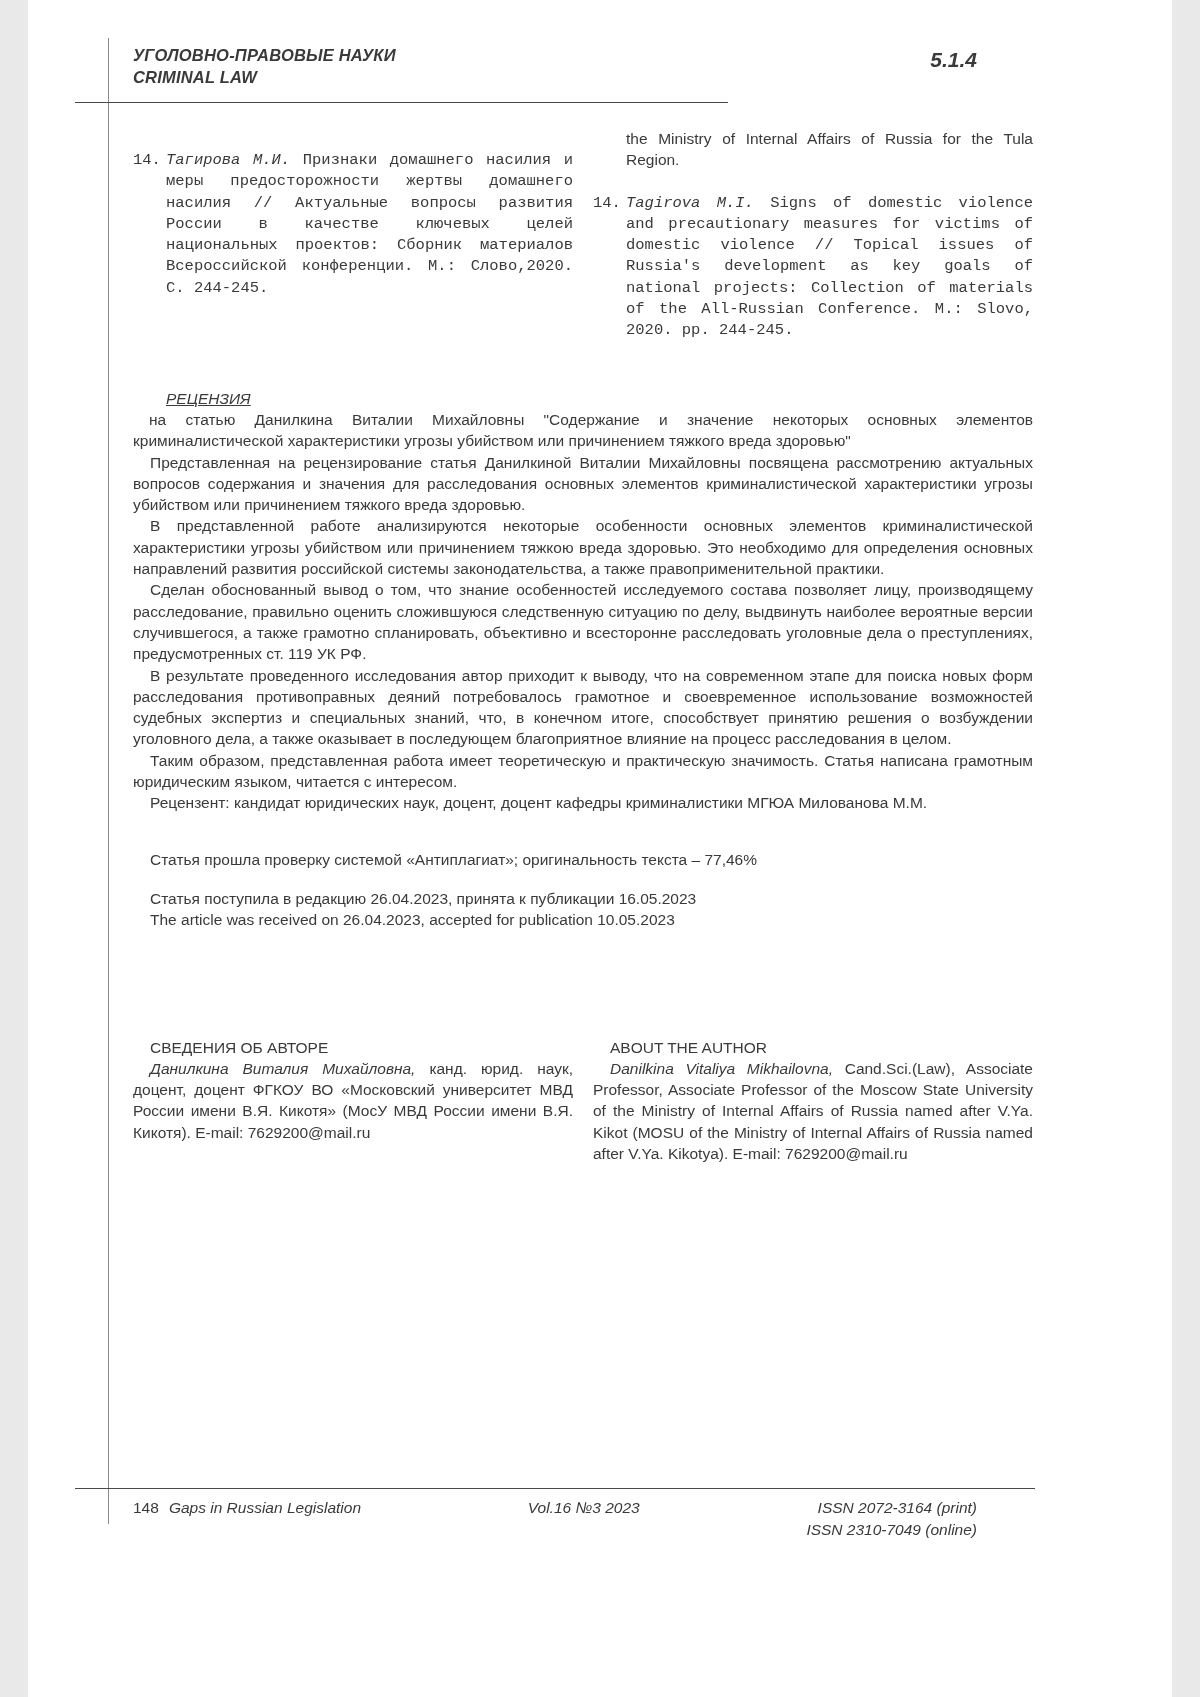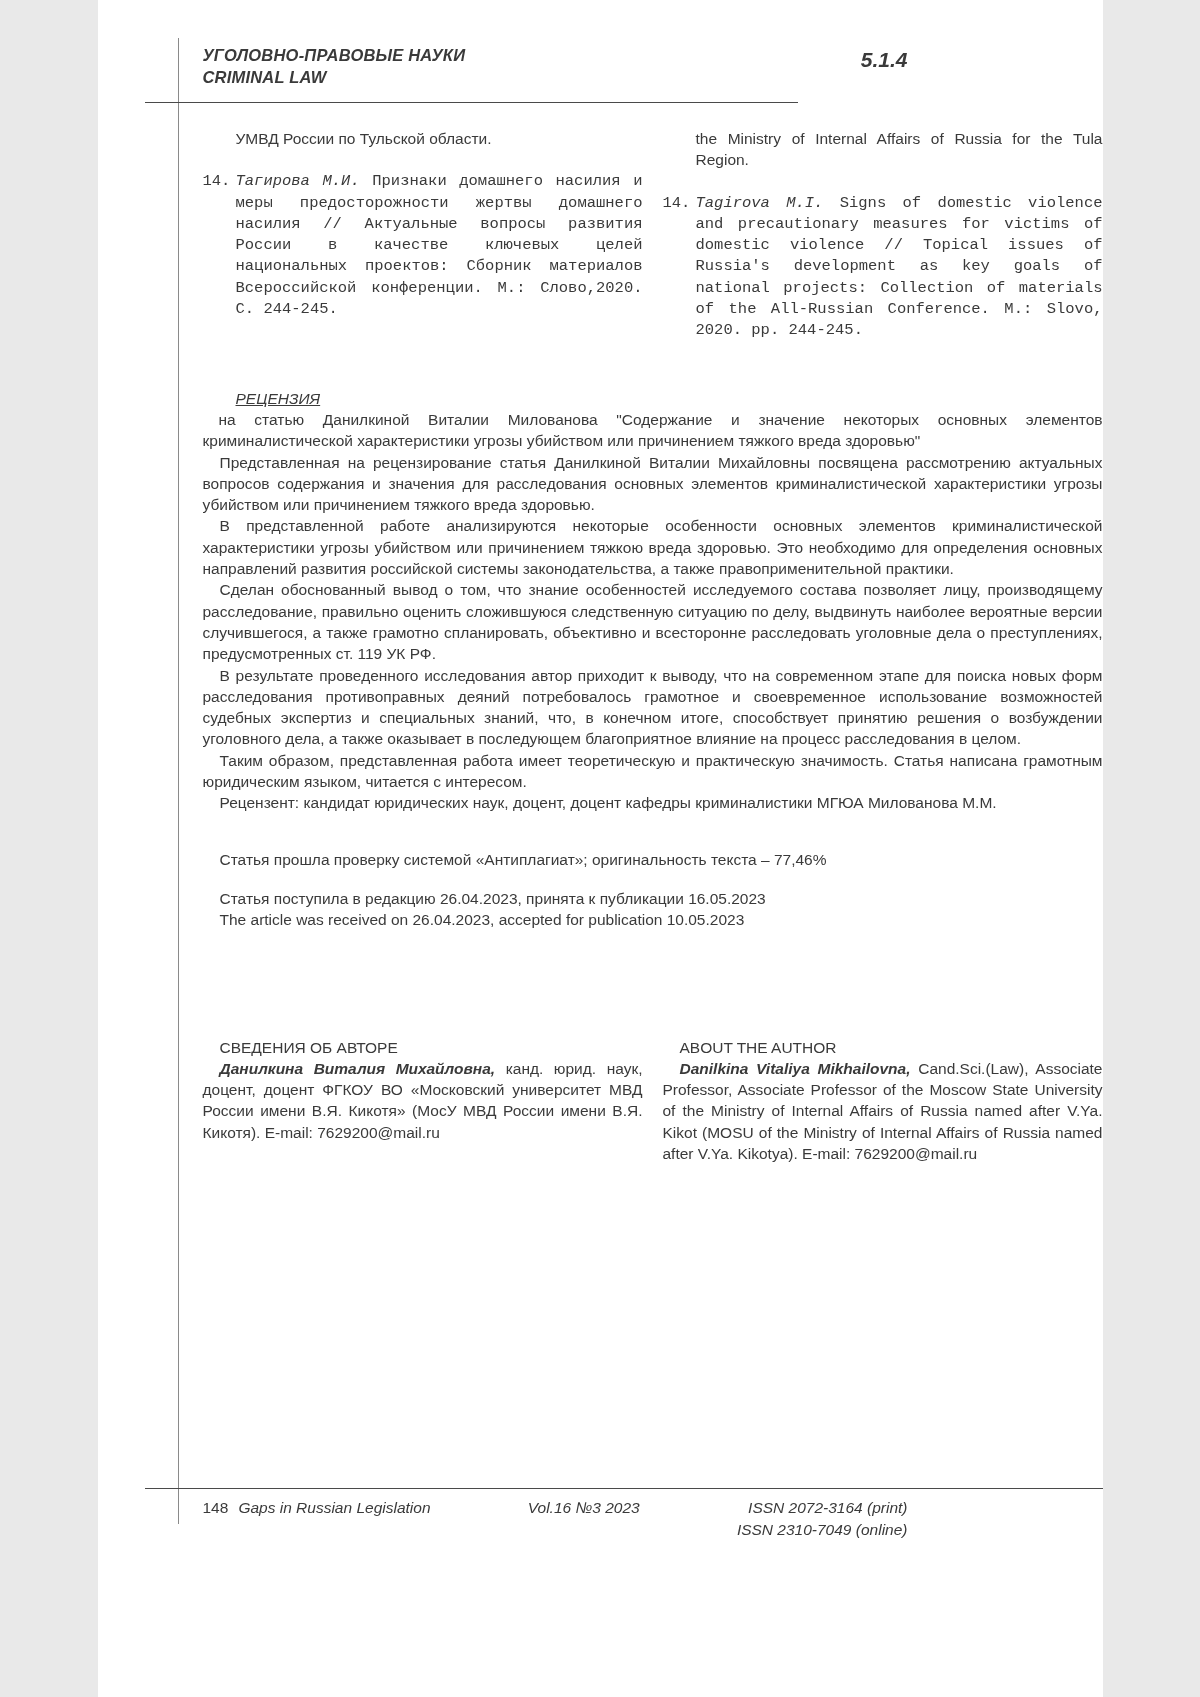--- a/index.html
+++ b/index.html
@@ -1,21 +1,21 @@
 <!DOCTYPE html>
 <html><head>
 <meta charset="utf-8">
 <style>
   * { margin: 0; padding: 0; box-sizing: border-box; }
   html, body { background: #e9e9e9; }
   body { font-family: "Liberation Sans", sans-serif; }
 
   .page {
     position: relative;
-    width: 1005px;
+    width: 1144px;
     height: 1697px;
     margin: 0 auto;
     background: #ffffff;
     color: #3a3a3a;
     overflow: hidden;
   }
 
   .left-vrule {
     position: absolute;
     left: 80px;
@@ -107,21 +107,21 @@
   }
   .dates { margin-top: 18px; }
   .dates p { text-indent: 17px; }
 
   .authors { margin-top: 106px; }
   .author-heading { text-indent: 17px; }
   .author-text {
     text-align: justify;
     text-indent: 17px;
   }
-  .bi { font-weight: bold; font-style: italic; }
+  .bi { font-weight: normal; font-style: italic; }
 
   
   .page-footer {
     position: absolute;
     top: 1488px;
     left: 0;
     width: 100%;
     font-size: 15.5px;
   }
   .footer-rule {
@@ -153,38 +153,37 @@
       <div class="header-title">CRIMINAL LAW</div>
     </div>
     <div class="header-code">5.1.4</div>
   </header>
   <div class="header-rule"></div>
 
   <main class="content">
 
     <section class="two-col refs">
       <div class="col">
-        <p class="ref-carry">УМВД России по Тульской области.</p>
         <div class="ref-item">
           <span class="ref-num">14.</span>
           <p class="ref-text"><i>Тагирова М.И.</i> <span>Признаки домашнего насилия и меры предосторожности жертвы домашнего насилия // Актуальные вопросы развития России в качестве ключевых целей национальных проектов: Сборник материалов Всероссийской конференции. М.: Слово,2020.  С. 244-245.</span></p>
         </div>
       </div>
       <div class="col">
         <p class="ref-carry">the Ministry of Internal Affairs of Russia for the Tula Region.</p>
         <div class="ref-item">
           <span class="ref-num">14.</span>
           <p class="ref-text"><i>Tagirova M.I.</i> <span>Signs of domestic violence and precautionary measures for victims of domestic violence // Topical issues of Russia's development as key goals of national projects: Collection of materials of the All-Russian Conference. М.: Slovo, 2020. pp. 244-245.</span></p>
         </div>
       </div>
     </section>
 
     <section class="review">
       <p class="review-heading-line"><span class="review-heading">РЕЦЕНЗИЯ</span></p>
-      <p class="review-subject">на статью Данилкиной Виталии Милованова "Содержание и значение некоторых основных элементов криминалистической характеристики угрозы убийством или причинением тяжкого вреда здоровью"</p>
+      <p class="review-subject">на статью Данилкина Виталии Михайловны "Содержание и значение некоторых основных элементов криминалистической характеристики угрозы убийством или причинением тяжкого вреда здоровью"</p>
       <p class="para">Представленная на рецензирование статья Данилкиной Виталии Михайловны посвящена рассмотрению актуальных вопросов содержания и значения для расследования основных элементов криминалистической характеристики угрозы убийством или причинением тяжкого вреда здоровью.</p>
       <p class="para">В представленной работе анализируются некоторые особенности основных элементов криминалистической характеристики угрозы убийством или причинением тяжкою вреда здоровью. Это необходимо для определения основных направлений развития российской системы законодательства, а также правоприменительной практики.</p>
       <p class="para">Сделан обоснованный вывод о том, что знание особенностей исследуемого состава позволяет лицу, производящему расследование, правильно оценить сложившуюся следственную ситуацию по делу, выдвинуть наиболее вероятные версии случившегося, а также грамотно спланировать, объективно и всесторонне расследовать уголовные дела о преступлениях, предусмотренных ст. 119 УК РФ.</p>
       <p class="para">В результате проведенного исследования автор приходит к выводу, что на современном этапе для поиска новых форм расследования противоправных деяний потребовалось грамотное и своевременное использование возможностей судебных экспертиз и специальных знаний, что, в конечном итоге, способствует принятию решения о возбуждении уголовного дела, а также оказывает в последующем благоприятное влияние на процесс расследования в целом.</p>
       <p class="para">Таким образом, представленная работа имеет теоретическую и практическую значимость. Статья написана грамотным юридическим языком, читается с интересом.</p>
       <p class="para">Рецензент: кандидат юридических наук, доцент, доцент кафедры криминалистики МГЮА Милованова М.М.</p>
     </section>
 
     <p class="plagiarism">Статья прошла проверку системой «Антиплагиат»; оригинальность текста – 77,46%</p>
 

